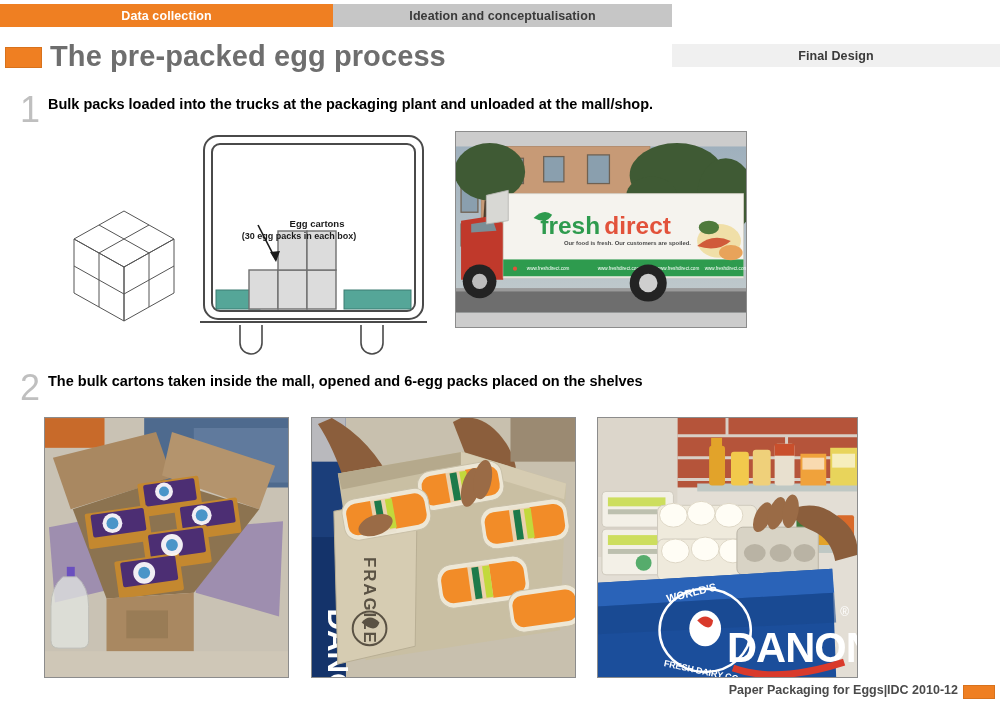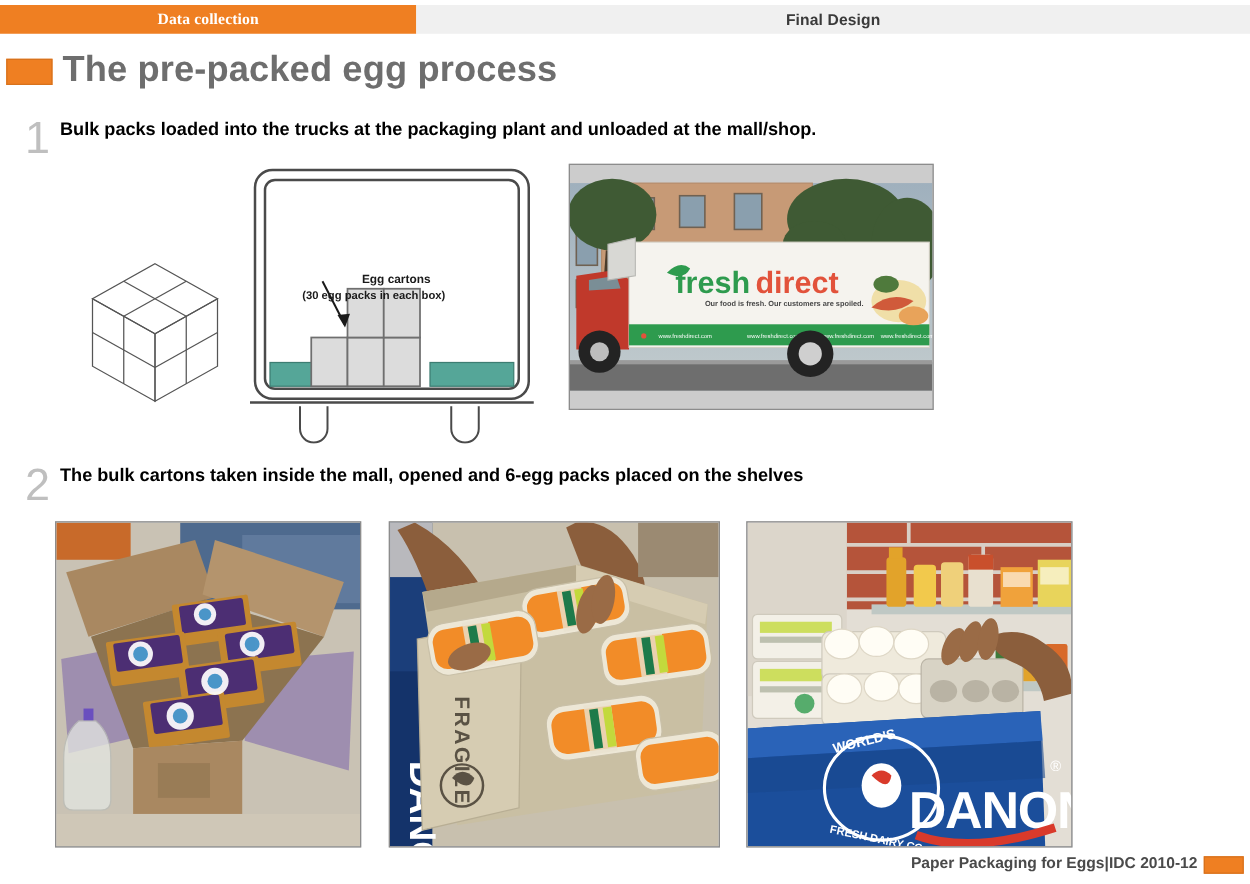--- a/index.html
+++ b/index.html
@@ -15,21 +15,21 @@
   .tabbar {
     position: absolute; top: 4px; left: 0; width: 1000px; height: 23px;
     display: flex;
   }
   .tab {
     height: 23px;
     display: flex; align-items: center; justify-content: center;
     font-size: 12.5px; font-weight: 600; letter-spacing: .1px;
     white-space: nowrap;
   }
-  .tab.active { background: #EF7F22; color: #ffffff; font-family: Liberation Serif, serif; }
+  .tab.active { background: #EF7F22; color: #ffffff; }
   .tab.mid    { background: #C6C6C6; color: #3a3a3a; }
   .tab.last   { background: #F0F0F0; color: #3a3a3a; }
 
   
   .title-accent {
     position: absolute; left: 5px; top: 47px;
     width: 37px; height: 21px;
     background: #EF7F22; border: 1px solid #d8721c;
   }
   .page-title {
@@ -95,21 +95,24 @@
     border: 1px solid #d8721c;
   }
 </style>
 </head>
 <body>
 
 <div class="tabbar">
   <div class="tab active" style="flex:0 0 333px;">
     <span>Data collection</span>
   </div>
-  <div class="tab last" style="flex:1 1 auto;">
+  <div class="tab mid" style="flex:0 0 339px;">
+    <span>Ideation and conceptualisation</span>
+  </div>
+  <div class="tab last" style="flex:1 1 auto;margin-top:40px;">
     <span>Final Design</span>
   </div>
 </div>
 
 <div class="title-accent"></div>
 <div class="page-title">The pre-packed egg process</div>
 
 <div class="step-num" id="step1-num">1</div>
 <div class="step-text" id="step1-text">Bulk packs loaded into the trucks at the packaging plant and unloaded at the mall/shop.</div>
 

